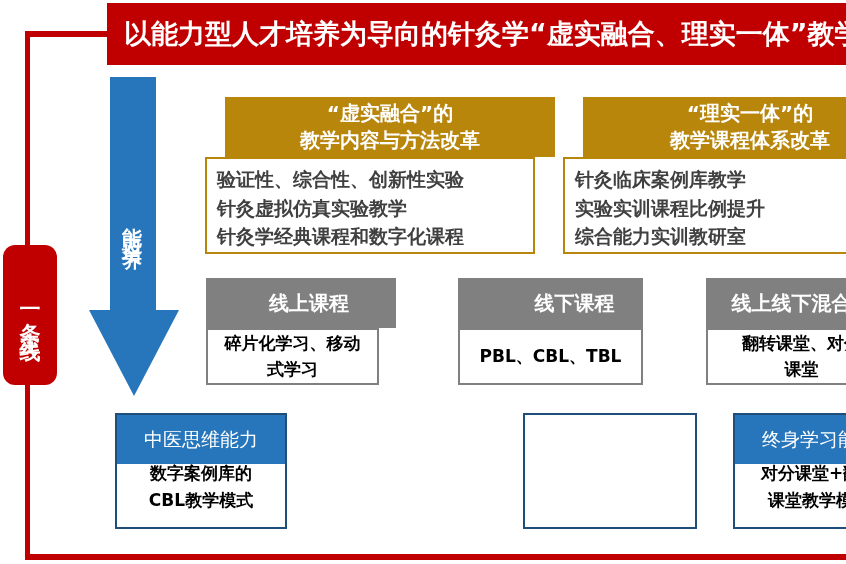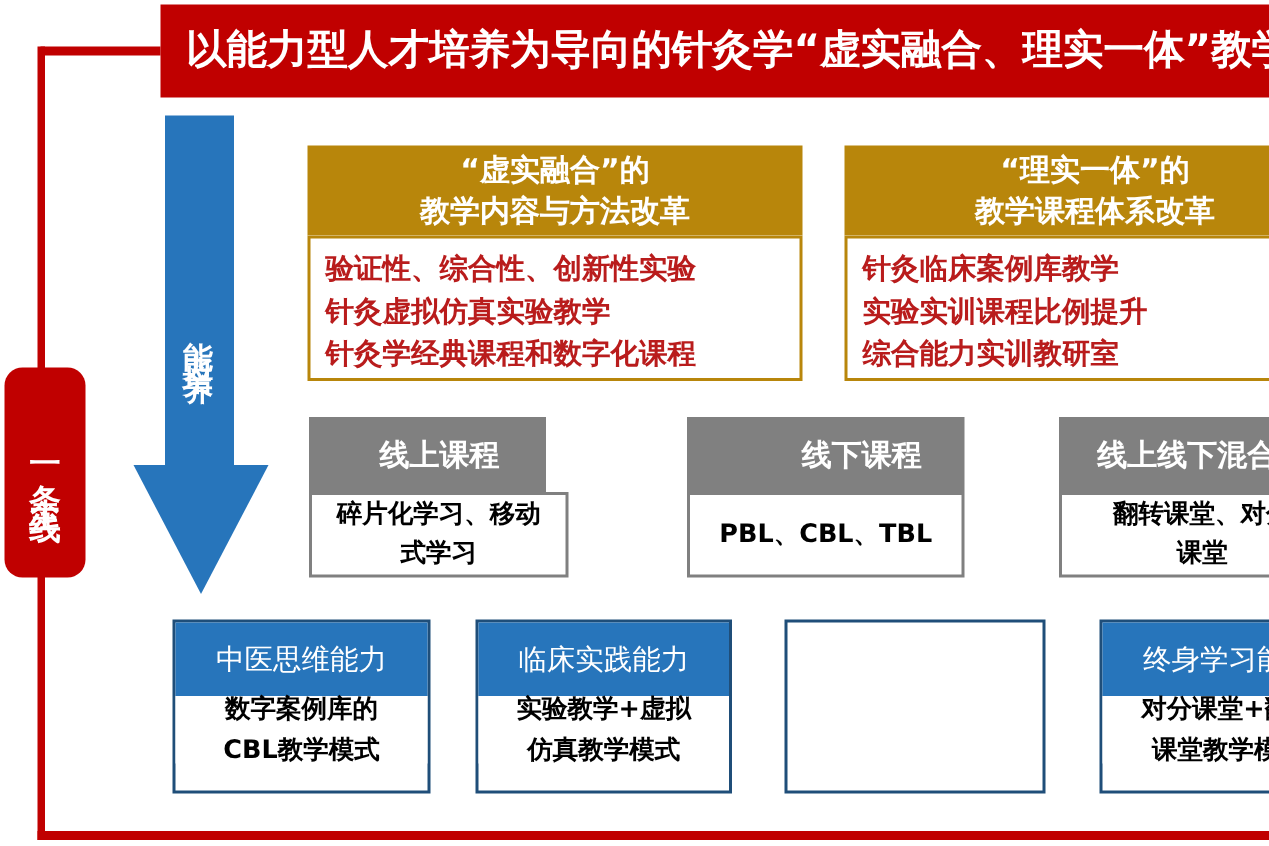--- a/index.html
+++ b/index.html
@@ -37,24 +37,24 @@
     display:flex;align-items:center;justify-content:center;
   }
   #arrow-label .vtext{
     writing-mode:vertical-rl;text-orientation:upright;color:#fff;
     font-weight:bold;font-size:20px;letter-spacing:7px;
   }
   
   .gold-head{
     background:var(--gold,#B8860B);color:#fff;font-weight:bold;font-size:20px;
     text-align:center;display:flex;align-items:center;justify-content:center;
-    white-space:pre-line;line-height:1.35;
+    white-space:pre-line;line-height:1.35;margin-left:20px;
   }
   .gold-body{
-    background:#fff;border:2px solid var(--gold,#B8860B);color:#b91c1c;
+    background:#fff;border:2px solid var(--gold,#B8860B);color:#404040;
     font-weight:900;font-size:19px;line-height:1.5;white-space:pre-line;
     padding:6px 10px;
   }
   
   .gray-head{
     background:var(--gray,#808080);color:#fff;font-weight:bold;font-size:20px;
     display:flex;align-items:center;justify-content:center;white-space:nowrap;
   }
   .gray-body{
     background:#fff;border:2px solid var(--gray,#808080);color:#000;
@@ -102,42 +102,37 @@
   <div class="abs gold-body" style="left:205px;top:157px;width:330px;height:97px;">验证性、综合性、创新性实验
 针灸虚拟仿真实验教学
 针灸学经典课程和数字化课程</div>
 
   <div class="abs gold-head" style="left:563px;top:97px;width:334px;height:60px;">“理实一体”的
 教学课程体系改革</div>
   <div class="abs gold-body" style="left:563px;top:157px;width:334px;height:97px;">针灸临床案例库教学
 实验实训课程比例提升
 综合能力实训教研室</div>
 
-  <div class="abs gray-head" style="left:206px;top:278px;width:158px;height:50px;padding-left:16px;">线上课程</div>
+  <div class="abs gray-head" style="left:206px;top:278px;width:190px;height:50px;padding-left:16px;">线上课程</div>
   <div class="abs gray-body" style="left:206px;top:328px;width:173px;height:57px;">碎片化学习、移动
 式学习</div>
 
   <div class="abs gray-head" style="left:458px;top:278px;width:185px;height:50px;padding-left:48px;">线下课程</div>
   <div class="abs gray-body" style="left:458px;top:328px;width:185px;height:57px;">PBL、CBL、TBL</div>
 
   <div class="abs gray-head" style="left:706px;top:278px;width:191px;height:50px;">线上线下混合式</div>
   <div class="abs gray-body" style="left:706px;top:328px;width:191px;height:57px;">翻转课堂、对分
 课堂</div>
 
   <div class="abs blue-box" style="left:115px;top:413px;width:172px;height:116px;">
     <div class="blue-head">中医思维能力</div>
     <div class="blue-body">数字案例库的
 CBL教学模式</div>
   </div>
 
-  <div class="abs blue-box" style="left:317px;top:413px;width:171px;height:116px;">
-    <div class="blue-head">临床实践能力</div>
-    <div class="blue-body">实验教学+虚拟
-仿真教学模式</div>
-  </div>
 
   <div class="abs blue-box" style="left:523px;top:413px;width:174px;height:116px;">
   </div>
 
   <div class="abs blue-box" style="left:733px;top:413px;width:172px;height:116px;">
     <div class="blue-head">终身学习能力</div>
     <div class="blue-body">对分课堂+翻转
 课堂教学模式</div>
   </div>
 

